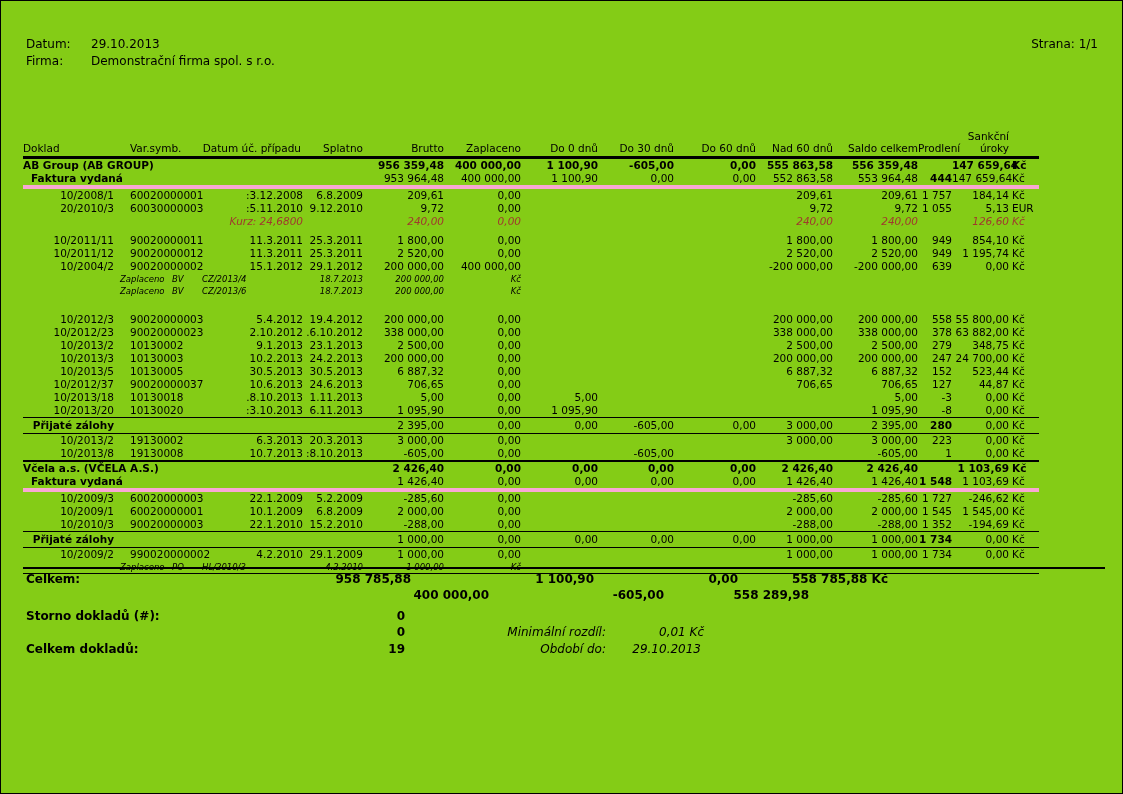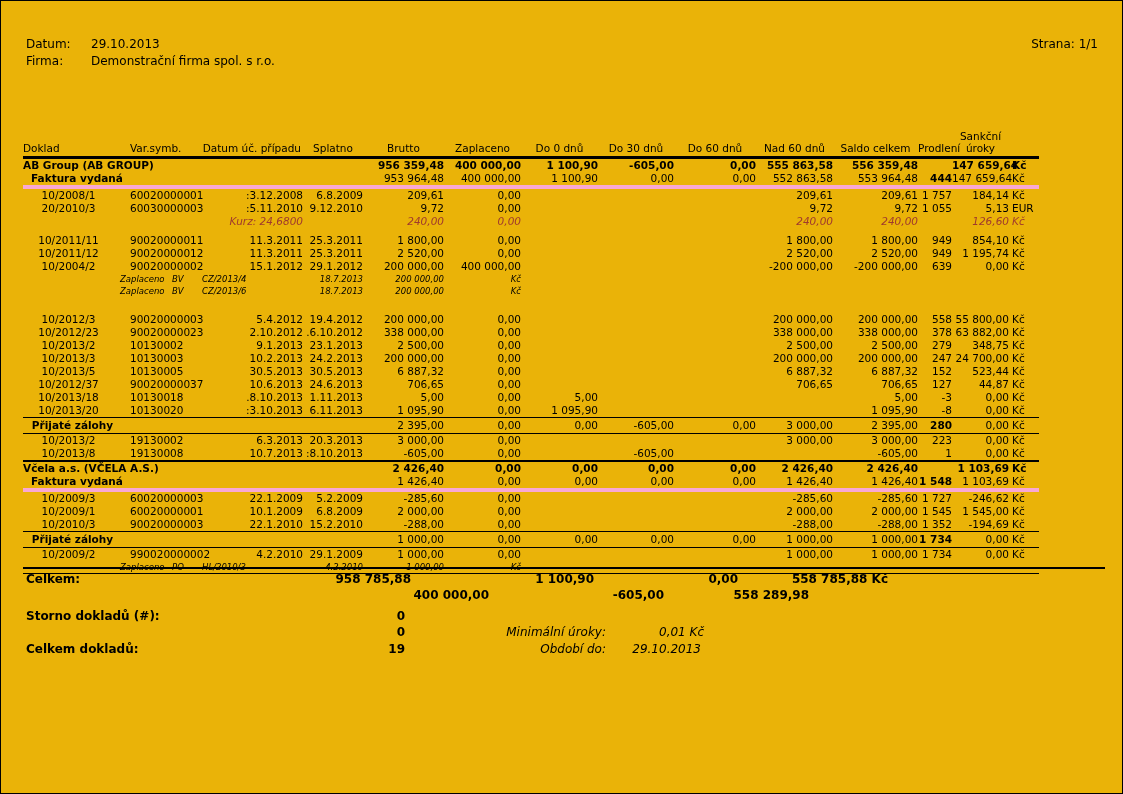--- a/index.html
+++ b/index.html
@@ -1,21 +1,21 @@
 <!DOCTYPE html>
 <html><head>
 <meta charset="utf-8">
 <style>
   * { margin: 0; padding: 0; box-sizing: border-box; }
   html, body { background: #808080; }
   .page {
     position: relative;
     width: 1123px;
     height: 794px;
-    background: #eab308;
+    background: #84cc16;
     border: 1px solid #000000;
     font-family: "DejaVu Sans", "Liberation Sans", sans-serif;
     color: #000000;
     overflow: hidden;
   }
   
   .hdr-label { position: absolute; font-size: 12px; }
   .hdr-value { position: absolute; font-size: 12px; }
   .strana { position: absolute; top: 36px; right: 24px; font-size: 12px; }
   .strana span { display: inline; }
@@ -43,29 +43,29 @@
   col.w-saldo    { width: 85px; }
   col.w-prodleni { width: 34px; }
   col.w-sankcni  { width: 57px; }
   col.w-cur      { width: 30px; }
   thead th {
     font-weight: normal; font-size: 10.5px; vertical-align: bottom;
     height: 36px; border-bottom: 3px solid #000; padding: 0 0 2px 0;
     white-space: nowrap;
   }
   th.h-left  { text-align: left; }
-  th.h-right { text-align: center; }
+  th.h-right { text-align: right; }
   th.c-varsymb { padding-left: 16px; }
   th.c-datum { position: relative; }
   th.c-datum .ovl { position: absolute; right: 2px; bottom: 2px; white-space: nowrap; }
   td {
     height: 13px; line-height: 13px; padding: 0;
     white-space: nowrap; overflow: visible; vertical-align: middle;
   }
-  td.c-doklad   { text-align: center; }
+  td.c-doklad   { text-align: right; }
   td.c-varsymb  { text-align: left; padding-left: 16px; }
   td.c-datum, td.c-splatno, td.c-brutto, td.c-zapl, td.c-do0, td.c-do30,
   td.c-do60, td.c-nad60, td.c-saldo, td.c-prodleni, td.c-sankcni { text-align: right; }
   td.c-cur { text-align: left; padding-left: 3px; }
   
   .row-group td { font-weight: bold; border-top: 2px solid #000; height: 14px; }
   .row-subhead td { height: 14px; border-bottom: 4px solid #f9a8d4; margin-left: 24px; }
   .row-subhead td.c-doklad, .row-subtotal td.c-doklad { font-weight: bold; padding-left: 8px; }
   .row-subhead td.c-prodleni, .row-subtotal td.c-prodleni { font-weight: bold; }
   .row-subtotal td { border-top: 1px solid #000; border-bottom: 1px solid #000; height: 16px; }
@@ -681,21 +681,21 @@
   <div class="f-abs f-bold f-num" style="left:617px; top:571px; width:120px;">0,00</div>
   <div class="f-abs f-bold f-num" style="left:747px; top:571px; width:140px;">558 785,88 Kč</div>
   <div class="f-abs f-bold f-num" style="left:368px; top:587px; width:120px;">400 000,00</div>
   <div class="f-abs f-bold f-num" style="left:543px; top:587px; width:120px;">-605,00</div>
   <div class="f-abs f-bold f-num" style="left:688px; top:587px; width:120px;">558 289,98</div>
 
   <div class="f-abs f-bold" style="left:25px; top:608px;">Storno dokladů (#):</div>
   <div class="f-abs f-bold f-num" style="left:334px; top:608px; width:70px;">0</div>
 
   <div class="f-abs f-bold f-num" style="left:334px; top:624px; width:70px;">0</div>
-  <div class="f-abs f-italic f-num" style="left:455px; top:624px; width:150px;">Minimální úroky:</div>
+  <div class="f-abs f-italic f-num" style="left:455px; top:624px; width:150px;">Minimální rozdíl:</div>
   <div class="f-abs f-italic f-num" style="left:583px; top:624px; width:120px;">0,01 Kč</div>
 
   <div class="f-abs f-bold" style="left:25px; top:641px;">Celkem dokladů:</div>
   <div class="f-abs f-bold f-num" style="left:334px; top:641px; width:70px;">19</div>
   <div class="f-abs f-italic f-num" style="left:455px; top:641px; width:150px;">Období do:</div>
   <div class="f-abs f-italic f-num" style="left:580px; top:641px; width:120px;">29.10.2013</div>
 
 </div>
 
 </body></html>

